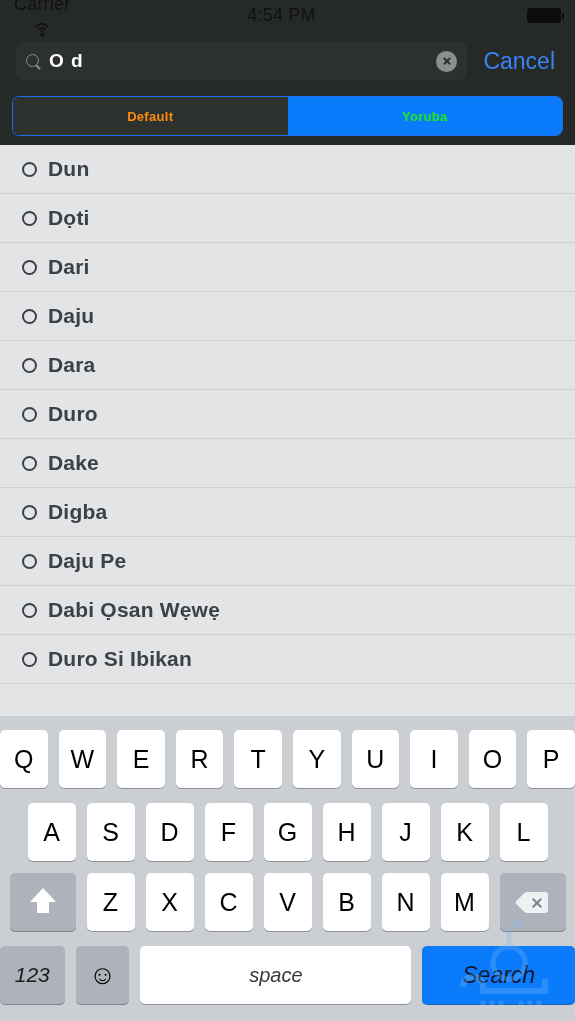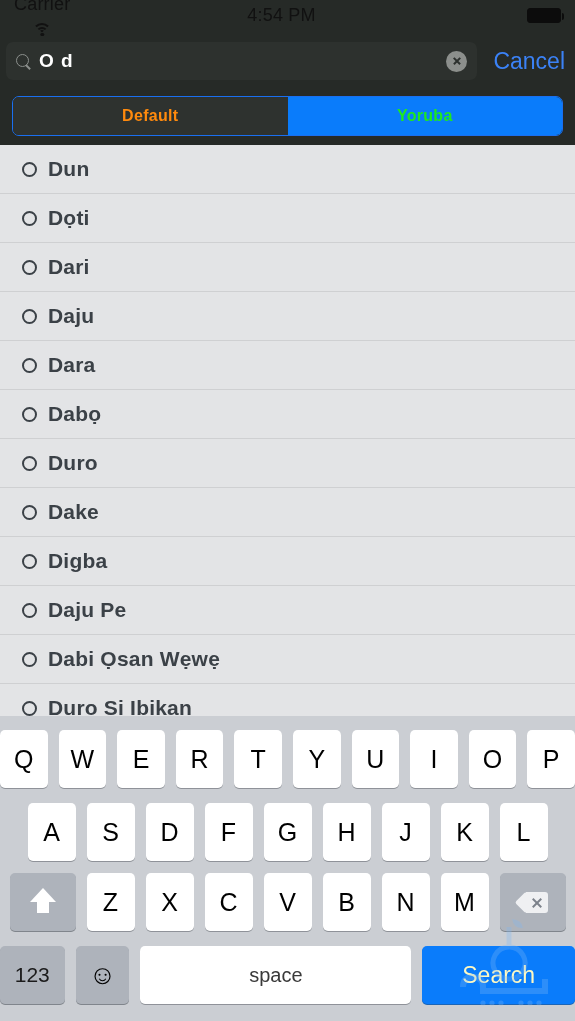--- a/index.html
+++ b/index.html
@@ -33,21 +33,21 @@
              font-size:18px; color:#111; letter-spacing:.2px; }
   .sb-right { margin-left:auto; display:flex; align-items:center; }
   .battery { width:34px; height:15px; border:1.5px solid #0c0c0c; border-radius:3px;
              position:relative; background:#0c0c0c; }
   .battery::after { content:""; position:absolute; right:-4px; top:4px;
              width:2.5px; height:7px; background:#0c0c0c; border-radius:0 2px 2px 0; }
 
   
   .searchbar {
     height:62px; background:#262a27; display:flex; align-items:center;
-    padding:0 6px; gap:10px;
+    padding:0 16px; gap:10px;
   }
   .searchfield {
     flex:1; height:38px; background:#2d312e; border-radius:7px;
     display:flex; align-items:center; padding:0 8px 0 10px; gap:8px;
     position:relative;
   }
   .mag { width:15px; height:15px; flex:0 0 auto; position:relative; }
   .mag::before { content:""; position:absolute; left:0; top:0; width:11px; height:11px;
                  border:1.7px solid #8b8f8c; border-radius:50%; }
   .mag::after { content:""; position:absolute; left:10px; top:10px; width:6px; height:1.7px;
@@ -62,21 +62,21 @@
   .clearbtn::before { transform:translate(-50%,-50%) rotate(45deg); }
   .clearbtn::after  { transform:translate(-50%,-50%) rotate(-45deg); }
   .cancel { color:#3b82f6; font-size:23px; padding:0 4px 0 6px; white-space:nowrap; }
 
   
   .segwrap { height:53px; background:#262a27; padding:4px 12px 9px; }
   .segment { height:40px; display:flex; border:1.6px solid #1a6ff0;
              border-radius:7px; overflow:hidden; }
   .seg {
     flex:1; display:flex; align-items:center; justify-content:center;
-    font-size:16px; font-weight:bold; letter-spacing:.3px;
+    font-size:13px; font-weight:bold; letter-spacing:.3px;
   }
   .seg.off { background:#2e322f; color:#ff8a0d; }
   .seg.on  { background:#0a7cfb; color:#1fe81f; }
 
   
   .list { position:absolute; top:145px; left:0; right:0; bottom:0;
           background:#e3e4e6; overflow:hidden;text-align:right; }
   .row { height:49px; display:flex; align-items:center; padding-left:22px;
          border-bottom:1px solid #cfd0d2; gap:11px; background:#e3e4e6; }
   .bullet { width:15px; height:15px; border:2.6px solid #3b4147; border-radius:50%;
@@ -94,21 +94,21 @@
     width:48px; height:58px; background:#fff; border-radius:5px;
     display:flex; align-items:center; justify-content:center;
     font-size:25px; color:#000; box-shadow:0 1px 0 rgba(136,140,146,.9);
     font-family:"Liberation Sans", sans-serif;
   }
   .key.gray { background:#aeb3bb; box-shadow:0 1px 0 rgba(120,125,132,.9); }
   .key.wide { width:66px; }
   .key.num { width:66px; font-size:21px; color:#1b1b1b; }
   .key.emoji { width:55px; font-size:27px; }
   .key.space { width:277px; font-size:20px; color:#3a3a3a; }
-  .key.search { width:156px; background:#0a7cfb; color:#fef9c3; font-size:23px;
+  .key.search { width:156px; background:#0a7cfb; color:#0f172a; font-size:23px;
                 box-shadow:0 1px 0 rgba(8,90,180,.9); position:relative; overflow:hidden; }
   .shiftarrow { width:0;height:0; position:relative; }
   .shiftarrow::before { content:""; position:absolute; left:-13px; top:-14px;
      border-left:13px solid transparent; border-right:13px solid transparent;
      border-bottom:14px solid #fff; }
   .shiftarrow::after { content:""; position:absolute; left:-6px; top:0px;
      width:12px; height:11px; background:#fff; }
   .delicon { width:30px; height:21px; position:relative; }
   .delicon::before { content:""; position:absolute; right:0; top:0;
      width:22px; height:21px; background:#eff0f2; border-radius:0 3px 3px 0; }
@@ -119,21 +119,21 @@
   .delx::before,.delx::after { content:""; position:absolute; left:0; top:5px;
      width:12px; height:2px; background:#7c828b; }
   .delx::before { transform:rotate(45deg); }
   .delx::after  { transform:rotate(-45deg); }
 
   
   .watermark { position:absolute; right:6px; bottom:12px; width:120px; height:96px;
                opacity:.30; pointer-events:none; }
 
   .krow.r1 { height:76px; }
-  .krow.r4 { height:76px; }
+  .krow.r4 { height:76px;font-style:italic; }
 </style>
 </head>
 <body>
 
 <div id="phone">
 
   <div class="statusbar">
     <div class="sb-left">
       <span class="sb-carrier">Carrier</span>
       <span class="wifi">
@@ -178,24 +178,20 @@
       <span class="bullet"></span>
       <span class="rowlabel">Dari</span>
     </div>
     <div class="row">
       <span class="bullet"></span>
       <span class="rowlabel">Daju</span>
     </div>
     <div class="row">
       <span class="bullet"></span>
       <span class="rowlabel">Dara</span>
-    </div>
-    <div class="row">
-      <span class="bullet"></span>
-      <span class="rowlabel">Dabọ</span>
     </div>
     <div class="row">
       <span class="bullet"></span>
       <span class="rowlabel">Duro</span>
     </div>
     <div class="row">
       <span class="bullet"></span>
       <span class="rowlabel">Dake</span>
     </div>
     <div class="row">

